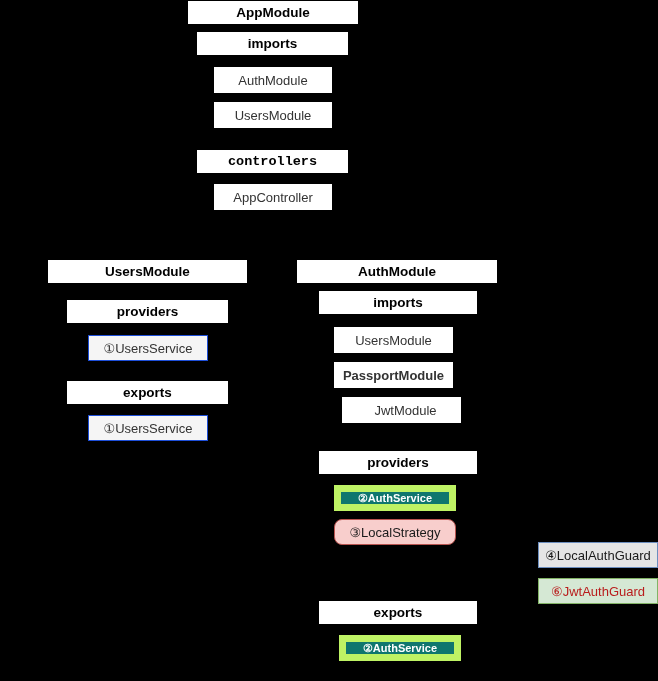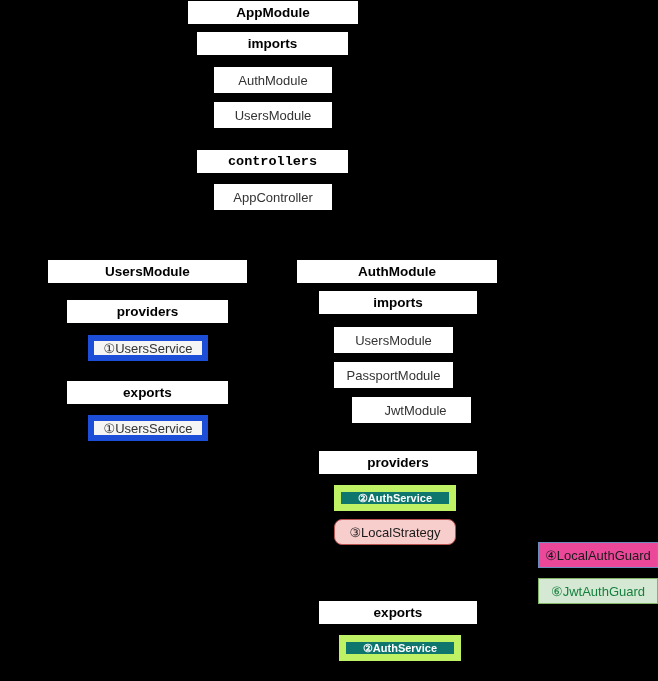--- a/index.html
+++ b/index.html
@@ -44,21 +44,21 @@
   }
   .box-white.plain {
     font-weight: normal;
     color: #333333;
     font-size: 13px;
   }
   
   .box-grey {
     background: #f5f5f5;
     color: #333333;
-    border: 6px solid #1d4ed8;
+    border: 1px solid #1d4ed8;
     font-size: 13px;
   }
   
   .box-slate {
     background: #0f766e;
     color: #ffffff;
     border: 7px solid #bef264;
     font-size: 11px;
     font-weight: bold;
   }
@@ -71,29 +71,29 @@
   }
   
   .box-yellow {
     background: #fff2cc;
     color: #1a1a1a;
     border: 1px solid #d6b656;
     font-size: 13px;
   }
   
   .box-blue {
-    background: #ec4899;
+    background: #e5e5e5;
     color: #1a1a1a;
     border: 1px solid #6c8ebf;
     font-size: 13px;
   }
   
   .box-green {
     background: #d5e8d4;
-    color: #15803d;
+    color: #b91c1c;
     border: 1px solid #82b366;
     font-size: 13px;
   }
 </style>
 </head>
 <body>
 
 <div class="canvas">
 
   <div class="node box-white bold" style="left:188px; top:1px; width:170px; height:23px;">AppModule</div>
@@ -117,23 +117,23 @@
   <div class="node box-white bold" style="left:67px; top:381px; width:161px; height:23px;">exports</div>
 
   <div class="node box-grey" style="left:88px; top:415px; width:120px; height:26px;">①UsersService</div>
 
   <div class="node box-white bold" style="left:297px; top:260px; width:200px; height:23px;">AuthModule</div>
 
   <div class="node box-white bold" style="left:319px; top:291px; width:158px; height:23px;">imports</div>
 
   <div class="node box-white plain" style="left:334px; top:327px; width:119px; height:26px;">UsersModule</div>
 
-  <div class="node box-white plain" style="left:334px; top:362px; width:119px; height:26px;">PassportModule</div>
+  <div class="node box-white plain" style="left:334px; top:362px; width:119px; height:26px;font-weight:bold;">PassportModule</div>
 
-  <div class="node box-white plain" style="left:352px; top:397px; width:119px; height:26px;padding-left:8px;">JwtModule</div>
+  <div class="node box-white plain" style="left:342px; top:397px; width:119px; height:26px;padding-left:8px;">JwtModule</div>
 
   <div class="node box-white bold" style="left:319px; top:451px; width:158px; height:23px;">providers</div>
 
   <div class="node box-slate" style="left:334px; top:485px; width:122px; height:26px;">②AuthService</div>
 
   <div class="node box-pink" style="left:334px; top:519px; width:122px; height:26px;border-radius:8px;">③LocalStrategy</div>
 
 
   <div class="node box-white bold" style="left:319px; top:601px; width:158px; height:23px;">exports</div>
 

